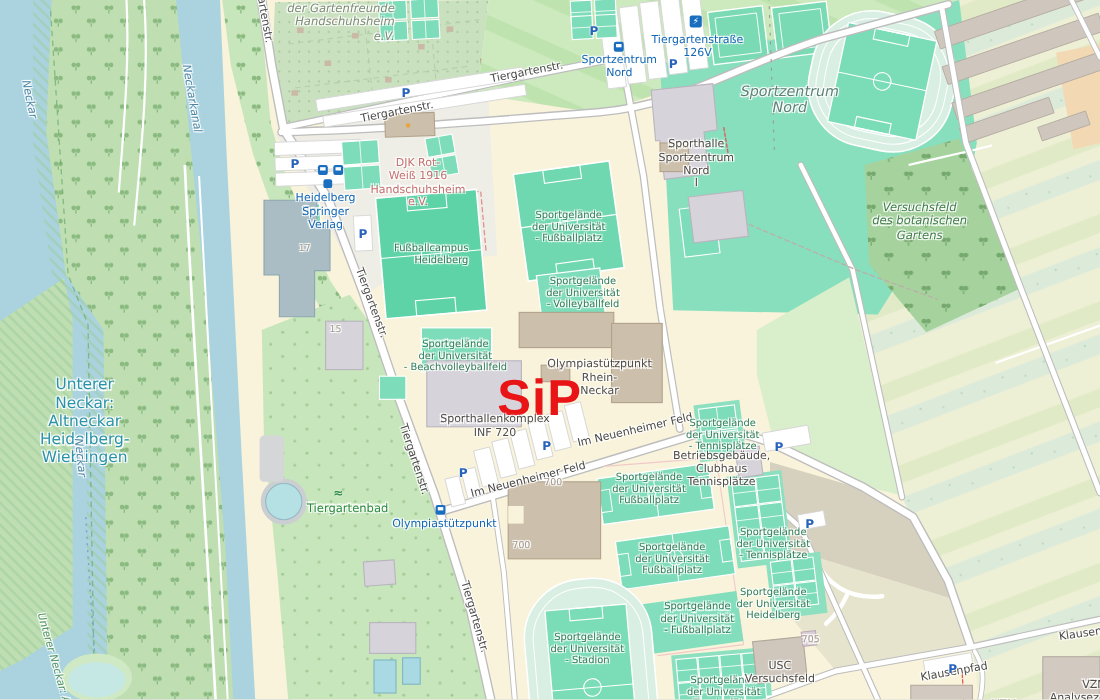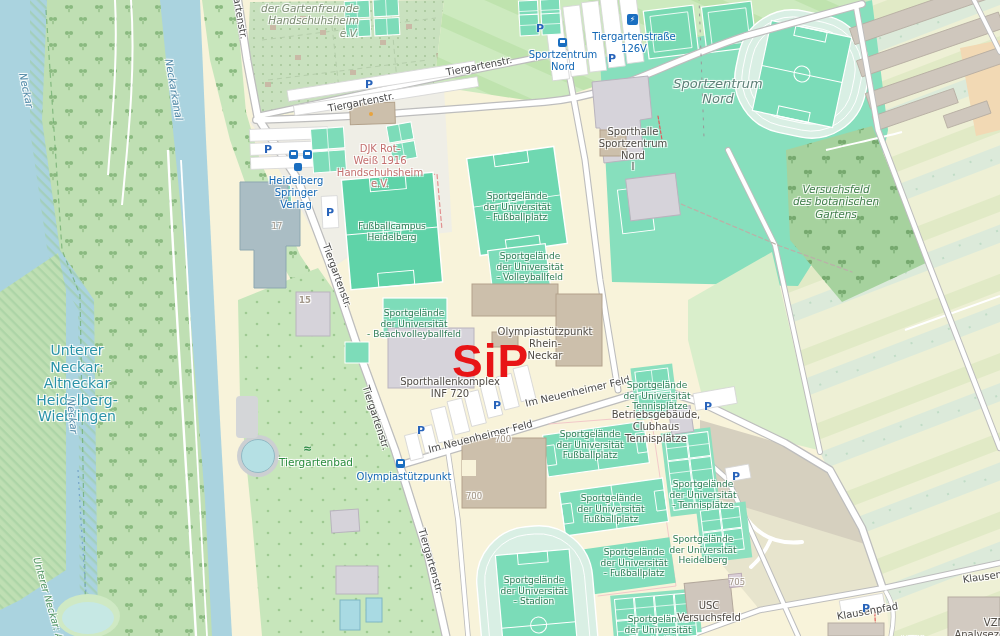--- a/index.html
+++ b/index.html
@@ -462,21 +462,21 @@
       <div class="lbl veg" style="left: 836px; top: 183px; transform: translateX(-50%);">Versuchsfeld
 des botanischen
 Gartens</div>
       <div class="lbl transit" style="left: 296px; top: 175px; transform: translateX(-50%);">Heidelberg
 Springer
 Verlag</div>
       <div class="lbl djk" style="left: 380px; top: 143px; transform: translateX(-50%);">DJK Rot-
 Weiß 1916
 Handschuhsheim
 e.V.</div>
-      <div class="lbl pitch" style="left: 392px; top: 221px; transform: translateX(-50%);">Fußballcampus
+      <div class="lbl pitch" style="left: 392px; top: 221px; transform: translateX(-50%); text-align: right;">Fußballcampus
 Heidelberg</div>
       <div class="lbl pitch" style="left: 517px; top: 191px; transform: translateX(-50%);">Sportgelände
 der Universität
 - Fußballplatz</div>
       <div class="lbl pitch" style="left: 530px; top: 251px; transform: translateX(-50%);">Sportgelände
 der Universität
 - Volleyballfeld</div>
       <div class="lbl pitch" style="left: 414px; top: 308px; transform: translateX(-50%);">Sportgelände
 der Universität
 - Beachvolleyballfeld</div>
@@ -531,21 +531,21 @@
       <div class="lbl waterbig" style="left: 77px; top: 330px; transform: translateX(-50%);">Unterer
 Neckar:
 Altneckar
 Heidelberg-
 Wieblingen</div>
       <div class="lbl watersm" style="left: 28px; top: 72px; transform: rotate(78deg);">Neckar</div>
       <div class="lbl watersm" style="left: 174px; top: 58px; transform: rotate(80deg);">Neckarkanal</div>
       <div class="lbl watersm" style="left: 76px; top: 398px; transform: rotate(84deg);">Neckar</div>
       <div class="lbl reserve" style="left: 42px; top: 556px; transform: rotate(74deg);">Unterer Neckar: Altneckar Heidelberg-Wieblingen</div>
       <div class="lbl housenum" style="left: 277px; top: 221px; transform: translateX(-50%);">17</div>
-      <div class="lbl housenum" style="left: 305px; top: 295px; transform: translateX(-50%); font-weight: bold;">15</div>
+      <div class="lbl housenum" style="left: 305px; top: 295px; transform: translateX(-50%);">15</div>
       <div class="icon icon-p" style="left: 365px; top: 78px;">P</div>
       <div class="icon icon-p" style="left: 536px; top: 22px;">P</div>
       <div class="icon icon-p" style="left: 608px; top: 52px;">P</div>
       <div class="icon icon-p" style="left: 264px; top: 143px;">P</div>
       <div class="icon icon-p" style="left: 326px; top: 206px;">P</div>
       <div class="icon icon-p" style="left: 493px; top: 399px;">P</div>
       <div class="icon icon-p" style="left: 417px; top: 424px;">P</div>
       <div class="icon icon-p" style="left: 704px; top: 400px;">P</div>
       <div class="icon icon-p" style="left: 732px; top: 470px;">P</div>
       <div class="icon icon-p" style="left: 862px; top: 602px;">P</div>

